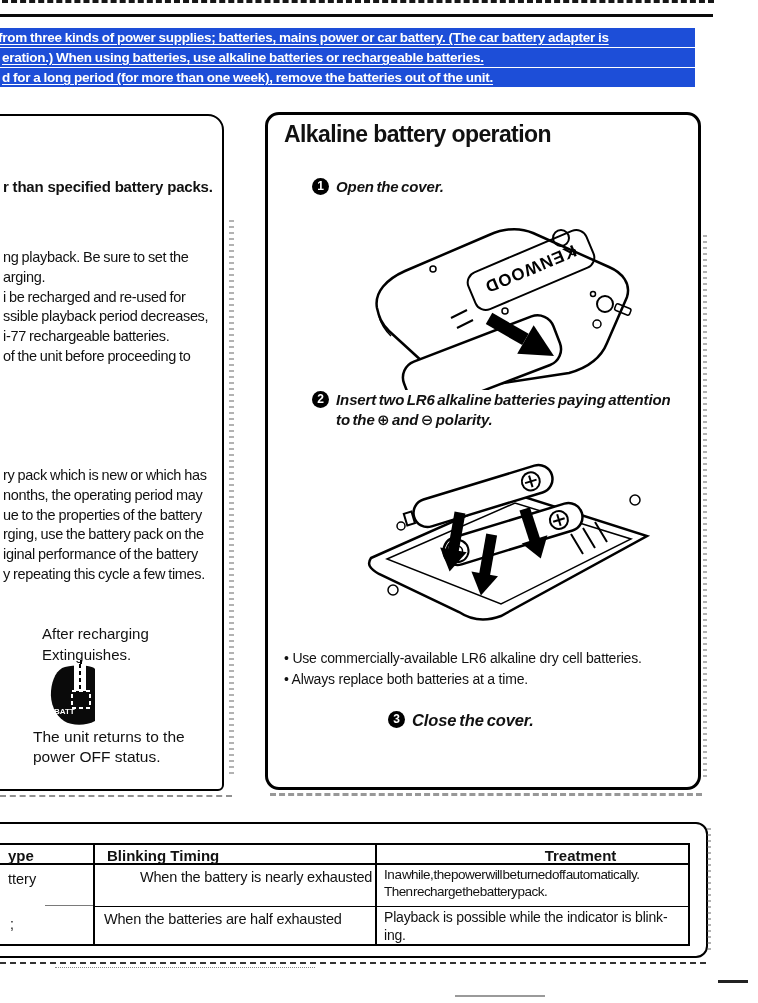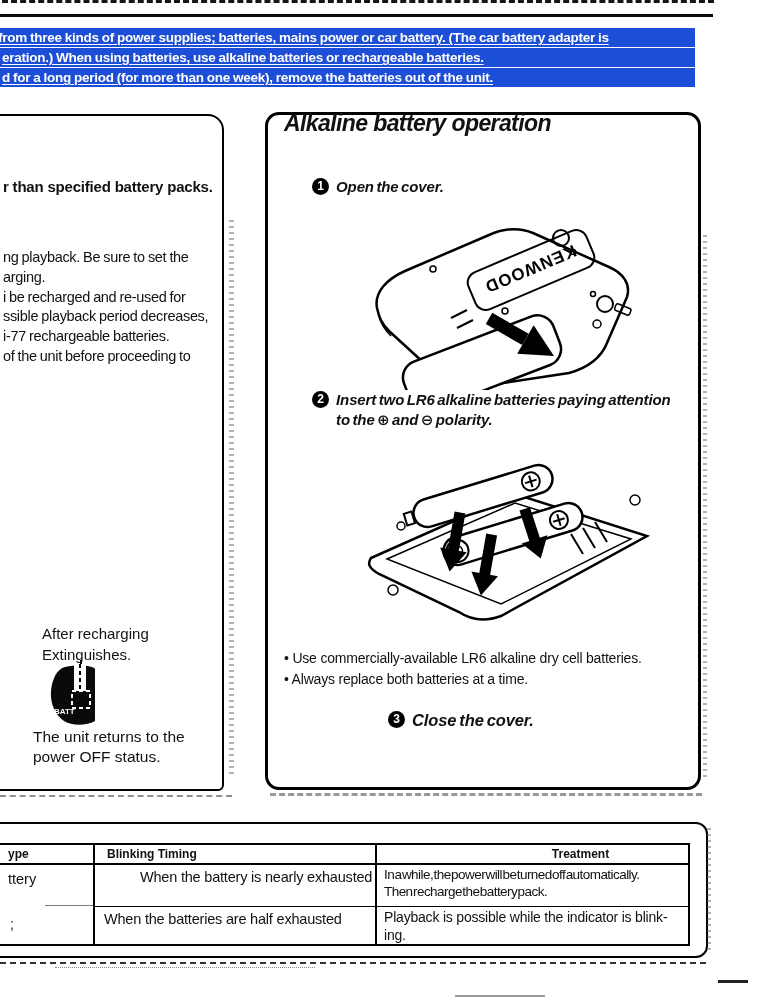--- a/index.html
+++ b/index.html
@@ -34,21 +34,21 @@
   .lp-para2 { top:466px; }
   .lp-caption { left:42px; top:623px; font-size:15px; line-height:21px; white-space:pre-line; }
   .indicator-connector { left:80px; top:660px; height:34px; border-left:2px dashed #000; }
   .indicator-icon { left:48px; top:664px; width:56px; height:62px; }
   .lp-power { left:33px; top:727px; font-size:15.5px; line-height:20px; white-space:pre-line; }
 
   
   .right-box { left:265px; top:112px; width:436px; height:678px;
     border:3px solid #000; border-radius:14px; background:#fff; }
   .right-box-smudge { left:270px; top:793px; width:432px; border-top:3px dashed #444; opacity:.55; }
-  .rp-title { left:284px; top:110px; font-size:23px; font-weight:bold; font-style:italic;
+  .rp-title { left:284px; top:121px; font-size:23px; font-weight:bold; 
     letter-spacing:-0.6px; }
   .step { display:flex; gap:7px; font-weight:bold; font-size:15px; }
   .step .txt { white-space:pre-line; line-height:20px; letter-spacing:-0.1px; word-spacing:-1.6px;font-style:italic; }
   .step-num { flex:0 0 auto; width:17px; height:17px; border-radius:50%; background:#000;
     color:#fff; font-size:12px; font-weight:bold; text-align:center; line-height:17px; margin-top:1px; }
   .step1 { left:312px; top:177px; }
   .step2 { left:312px; top:390px; width:388px; }
   .step3 { left:388px; top:710px; }
   .step3 .txt { font-size:16.5px; }
   .illus1 { left:335px; top:212px; width:335px; height:178px; }
@@ -58,21 +58,21 @@
 
   
   .table-outer { left:-18px; top:822px; width:726px; height:136px;
     border:2.5px solid #000; border-radius:0 12px 12px 0; }
   .table-inner { left:-18px; top:843px; width:708px; height:103px; border:2px solid #000; }
   .tv { top:844px; height:101px; border-left:2px solid #000; }
   .tv1 { left:93px; } .tv2 { left:375px; }
   .th-line { left:-16px; top:863px; width:706px; border-top:2px solid #000; }
   .tr-line { left:95px; top:906px; width:595px; border-top:1.5px solid #000; }
   .tr-line-c1 { left:45px; top:905px; width:48px; border-top:1.5px solid #7a7a7a; }
-  .th { top:847px; font-weight:bold; font-size:12px; }
+  .th { top:847px; font-weight:bold; font-size:15px; }
   .th1 { left:8px; }
   .th2 { left:107px; width:265px; }
   .th3 { left:375px; width:315px; text-align:center;margin-left:48px; }
   .td { font-size:14.5px; }
   .td-type1   { left:8px;  top:871px; }
   .td-timing1 { left:104px; top:869px; letter-spacing:-0.2px;margin-left:36px; }
   .td-treat1  { left:384px; top:866px; width:304px; font-size:13.5px; line-height:17px;
     letter-spacing:-0.55px; word-spacing:-2.8px; white-space:pre-line; overflow:hidden; }
   .td-type2   { left:10px; top:916px; font-size:14px; }
   .td-timing2 { left:104px; top:911px; letter-spacing:-0.2px; }
@@ -111,20 +111,26 @@
 
   <div class="abs left-box"></div>
   <div class="abs left-box-smudge"></div>
   <div class="abs lp-heading">r than specified battery packs.</div>
   <div class="abs lp-para lp-para1">ng playback. Be sure to set the
 arging.
 i be recharged and re-used for
 ssible playback period decreases,
 i-77 rechargeable batteries.
 of the unit before proceeding to</div>
+  <div class="abs lp-para lp-para2">ry pack which is new or which has
+nonths, the operating period may
+ue to the properties of the battery
+rging, use the battery pack on the
+iginal performance of the battery
+y repeating this cycle a few times.</div>
   <div class="abs lp-caption">After recharging
 Extinguishes.</div>
   <div class="abs indicator-connector"></div>
   <div class="abs indicator-icon">
     <svg viewBox="0 0 56 62" width="56" height="62">
       <path d="M17,3 C32,0 45,2 47,5 L47,57 C38,62 24,62 16,57 C7,51 2,39 3,27 C4,15 9,5 17,3 Z" fill="#0a0a0a"></path>
       <rect x="26" y="0" width="12" height="28" fill="#fff"></rect>
       <line x1="32" y1="0" x2="32" y2="27" stroke="#000" stroke-width="2" stroke-dasharray="4 3"></line>
       <rect x="24" y="27" width="18" height="17" fill="#0a0a0a" stroke="#fff" stroke-width="2" stroke-dasharray="4 3"></rect>
       <text x="6" y="50" font-size="8" font-weight="bold" fill="#fff">BATT</text>

